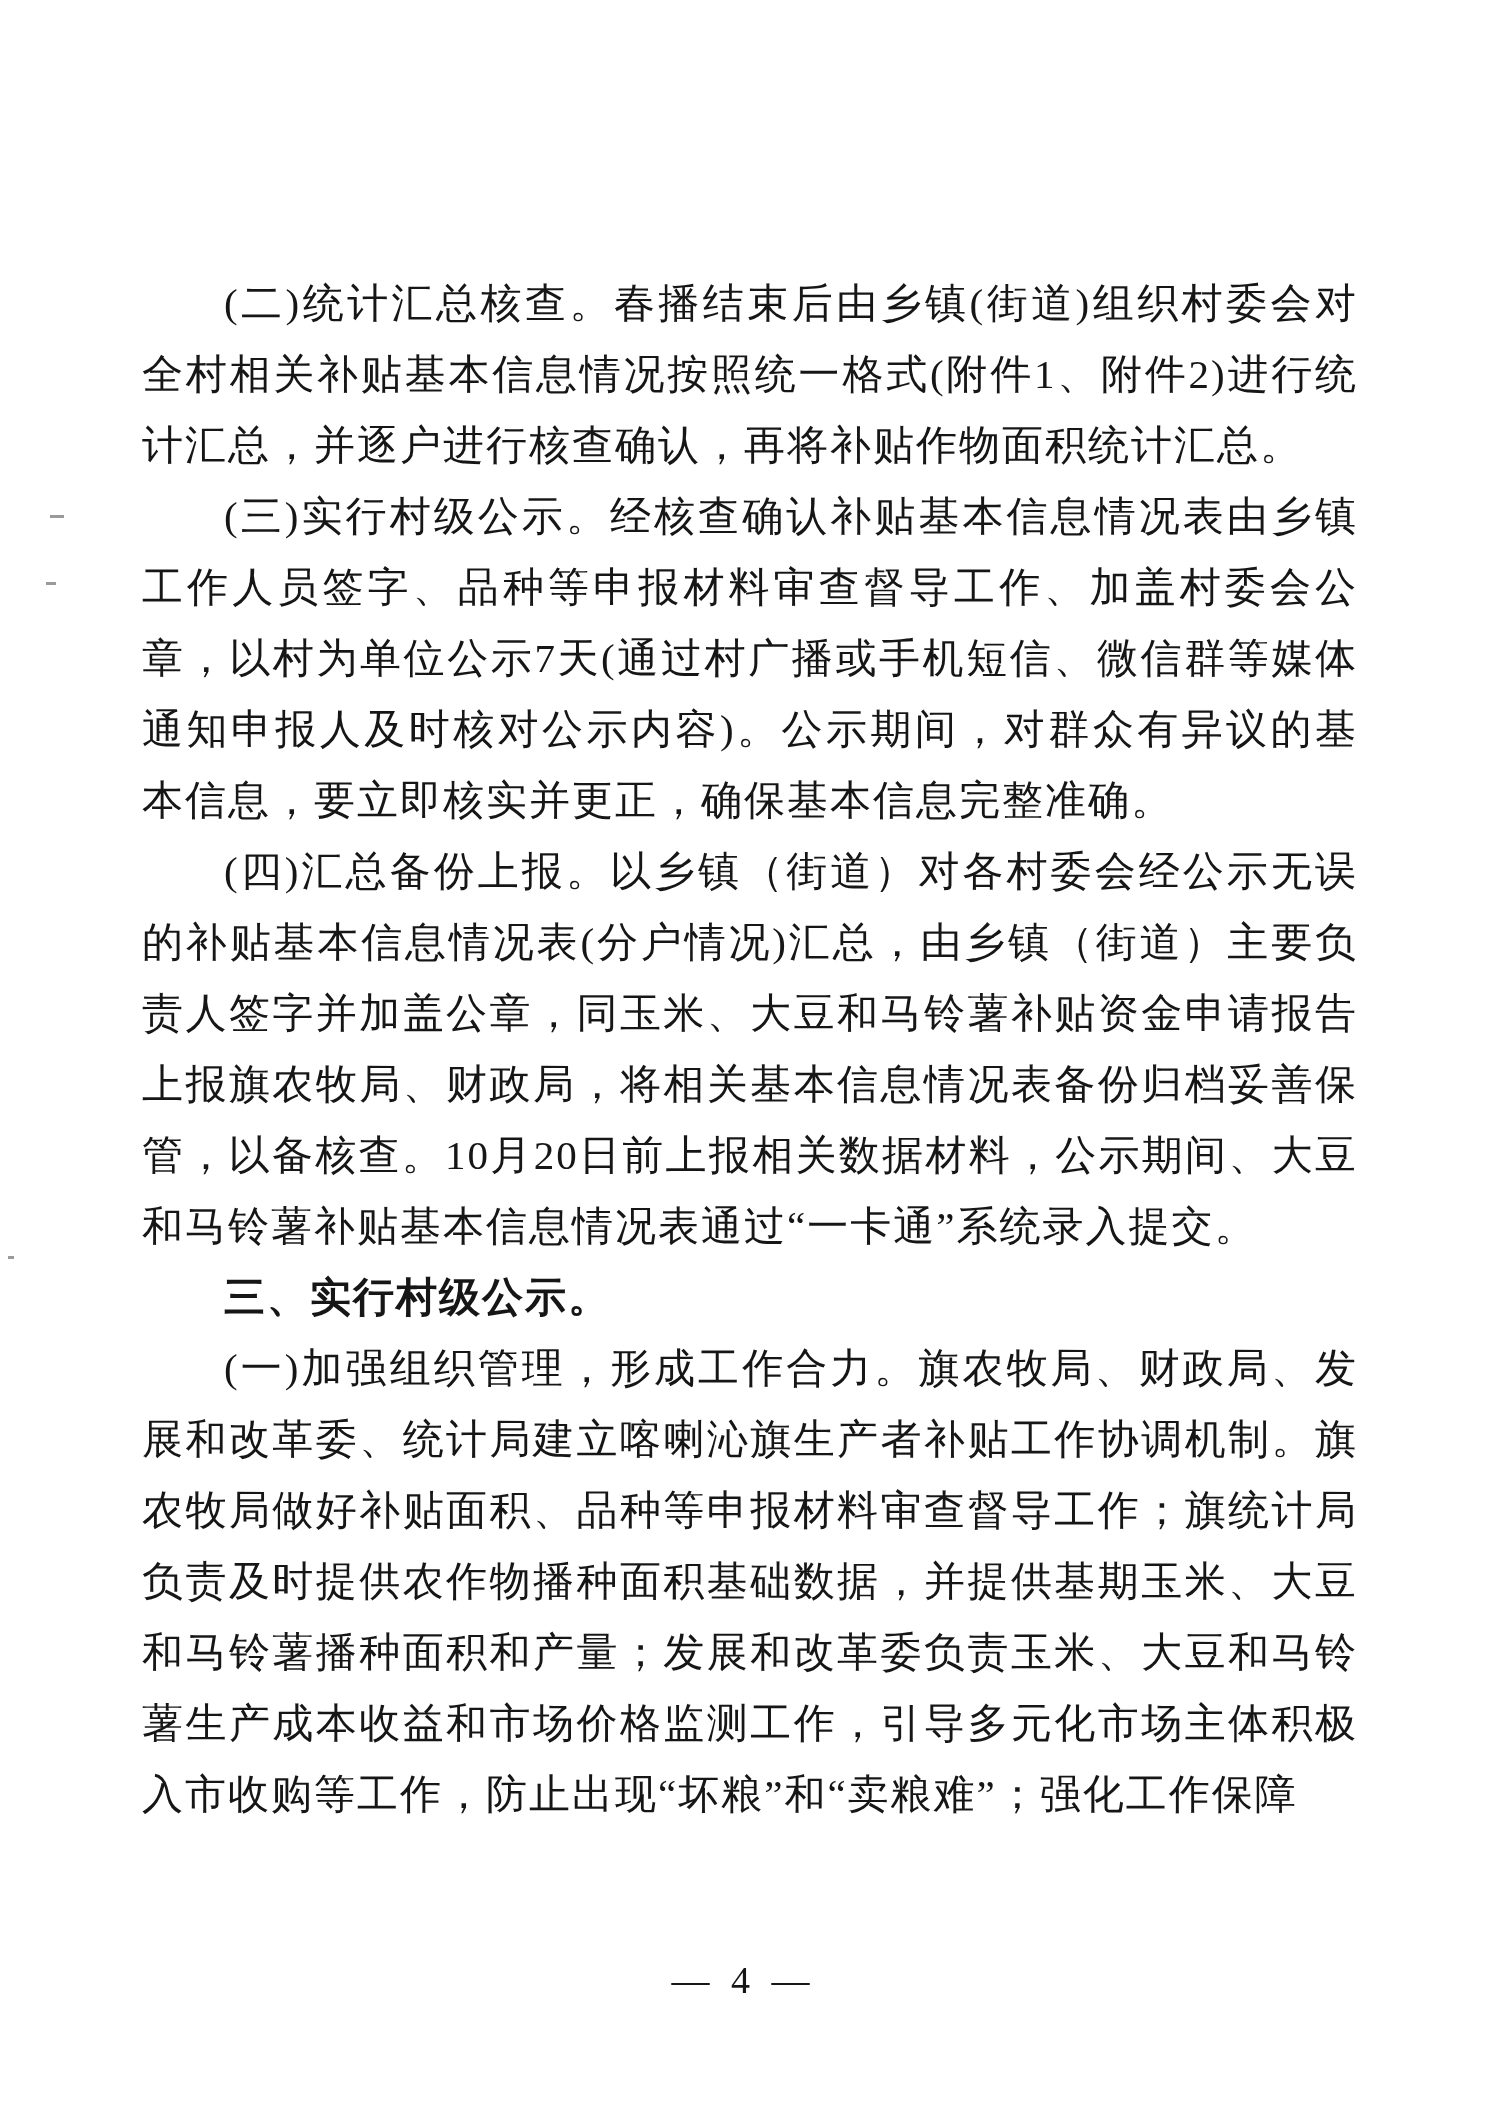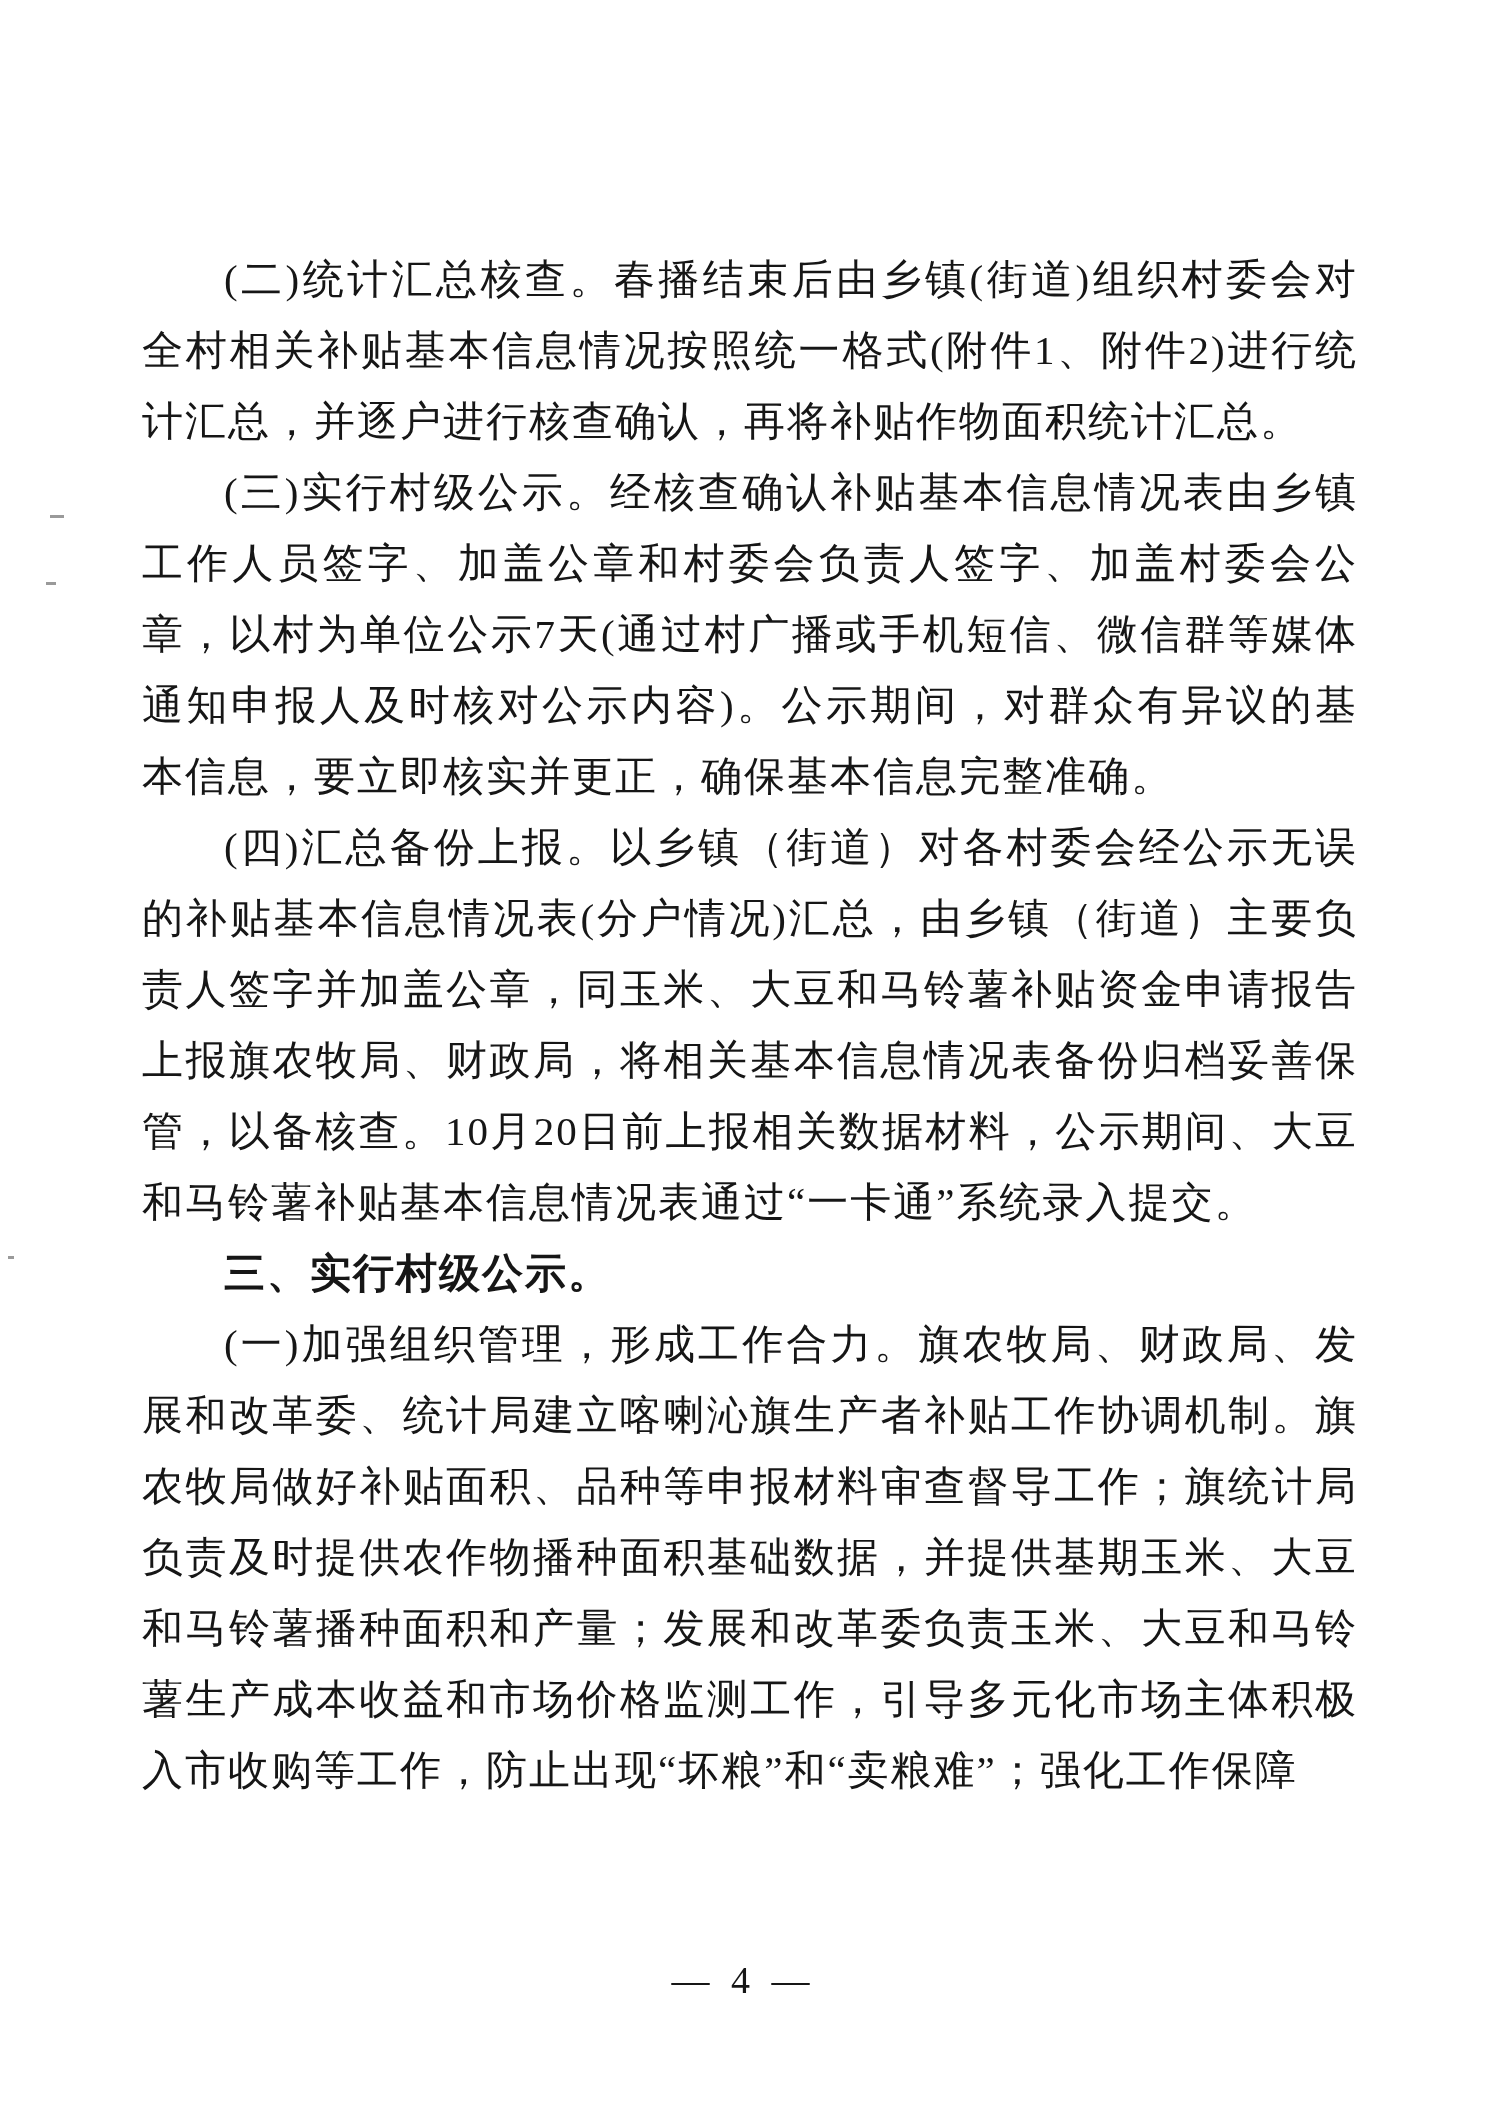--- a/index.html
+++ b/index.html
@@ -13,21 +13,21 @@
     height: 2105px;
     margin: 0 auto;
     background: #ffffff;
     overflow: hidden;
     font-family: "Liberation Serif", "DejaVu Serif", serif;
     color: #161616;
   }
   .content {
     position: absolute;
     left: 142px;
-    top: 244px;
+    top: 268px;
     width: 1216px;
     text-align: justify;
   }
   .para {
     margin: 0;
     font-size: 41px;
     line-height: 71px;
     letter-spacing: 2px;
     text-indent: 2em;
     text-align: justify;
@@ -58,21 +58,21 @@
 <body>
 
 <div class="page">
 
   <div class="speck speck-1"></div>
   <div class="speck speck-2"></div>
   <div class="speck speck-3"></div>
 
   <div class="content">
     <p class="para">(二)统计汇总核查。春播结束后由乡镇(街道)组织村委会对全村相关补贴基本信息情况按照统一格式(附件1、附件2)进行统计汇总，并逐户进行核查确认，再将补贴作物面积统计汇总。</p>
-    <p class="para">(三)实行村级公示。经核查确认补贴基本信息情况表由乡镇工作人员签字、加盖公章和村委会负责人签字、加盖村委会公章，以村为单位公示7天(通过村广播或手机短信、微信群等媒体通知申报人及时核对公示内容)。公示期间，对群众有异议的基本信息，要立即核实并更正，确保基本信息完整准确。</p>
+    <p class="para">(三)实行村级公示。经核查确认补贴基本信息情况表由乡镇工作人员签字、品种等申报材料审查督导工作、加盖村委会公章，以村为单位公示7天(通过村广播或手机短信、微信群等媒体通知申报人及时核对公示内容)。公示期间，对群众有异议的基本信息，要立即核实并更正，确保基本信息完整准确。</p>
     <p class="para">(四)汇总备份上报。以乡镇（街道）对各村委会经公示无误的补贴基本信息情况表(分户情况)汇总，由乡镇（街道）主要负责人签字并加盖公章，同玉米、大豆和马铃薯补贴资金申请报告上报旗农牧局、财政局，将相关基本信息情况表备份归档妥善保管，以备核查。10月20日前上报相关数据材料，公示期间、大豆和马铃薯补贴基本信息情况表通过“一卡通”系统录入提交。</p>
     <p class="para heading">三、实行村级公示。</p>
     <p class="para">(一)加强组织管理，形成工作合力。旗农牧局、财政局、发展和改革委、统计局建立喀喇沁旗生产者补贴工作协调机制。旗农牧局做好补贴面积、品种等申报材料审查督导工作；旗统计局负责及时提供农作物播种面积基础数据，并提供基期玉米、大豆和马铃薯播种面积和产量；发展和改革委负责玉米、大豆和马铃薯生产成本收益和市场价格监测工作，引导多元化市场主体积极入市收购等工作，防止出现“坏粮”和“卖粮难”；强化工作保障</p>
   </div>
 
   <div class="footer">— 4 —</div>
 
 </div>
 
 </body></html>

